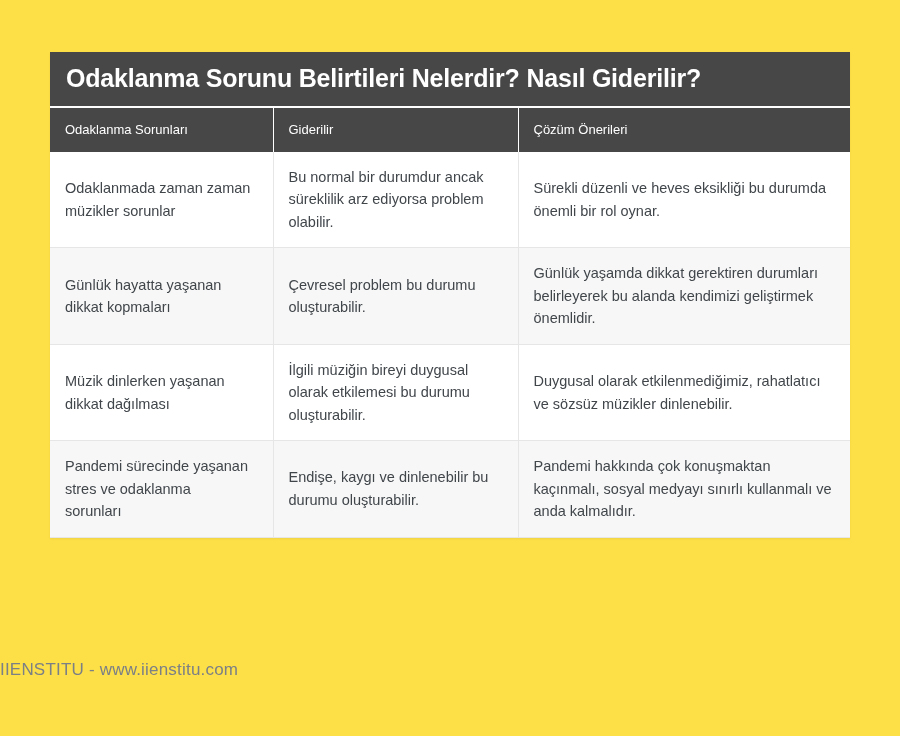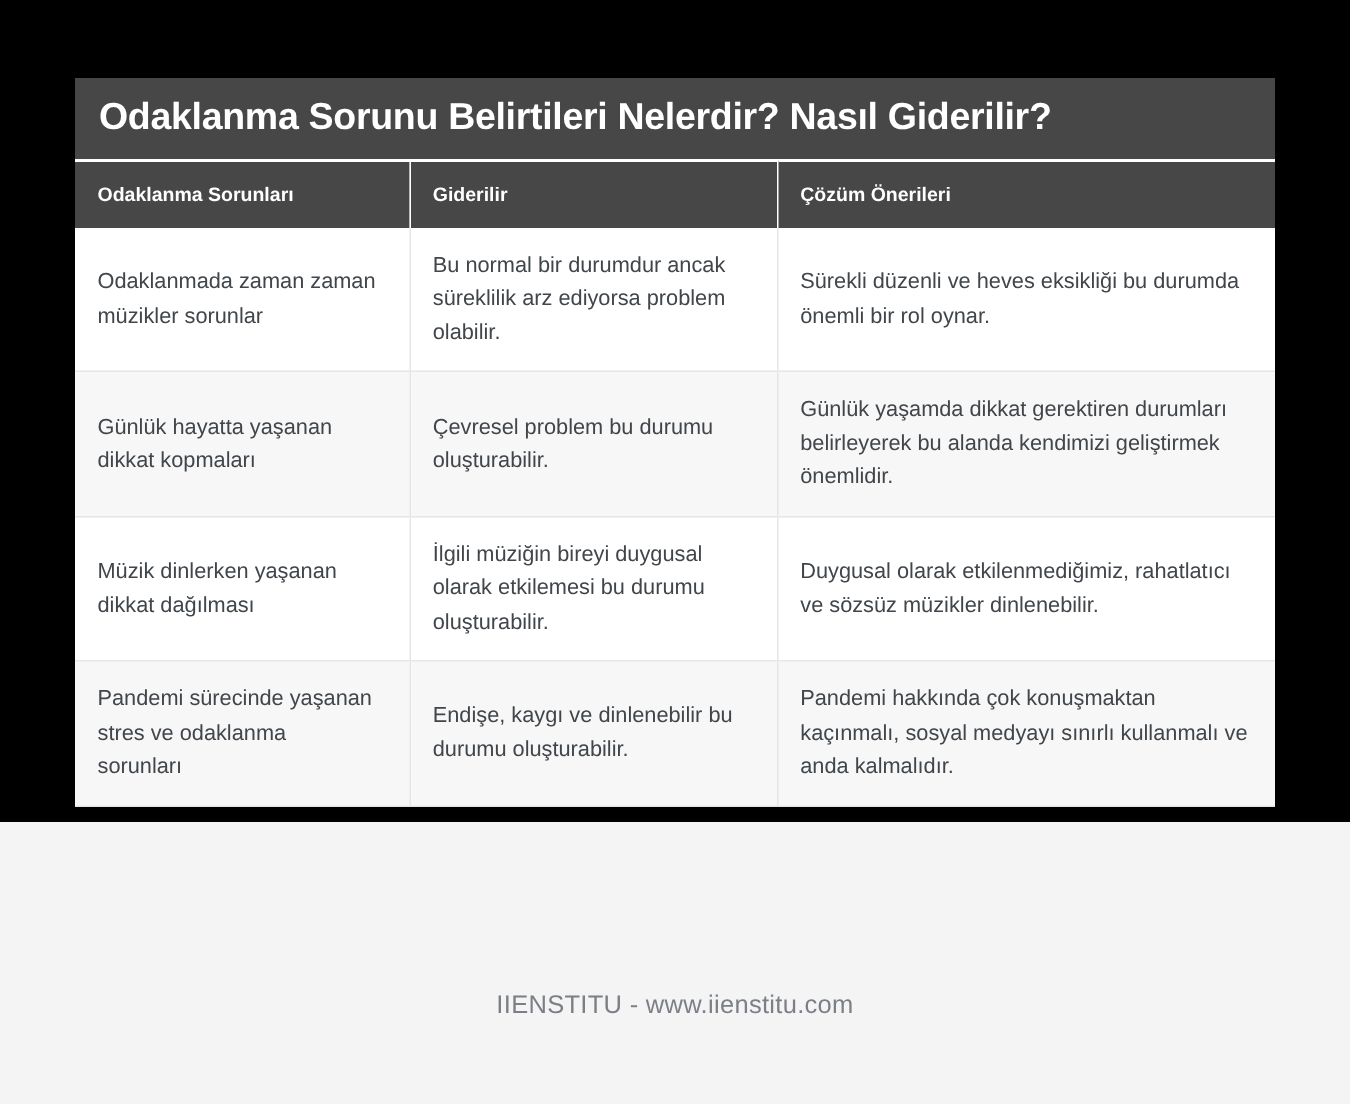--- a/index.html
+++ b/index.html
@@ -10,22 +10,22 @@
     width: 900px;
     height: 736px;
     background: #f4f4f4;
     font-family: "Liberation Sans", sans-serif;
     -webkit-font-smoothing: antialiased;
     overflow: hidden;
   }
   .page {
     position: relative;
     width: 900px;
-    height: 548px;
-    background: #000000;
+    height: 736px;
+    background: #fde047;
   }
   .table-card {
     position: absolute;
     left: 50px;
     top: 52px;
     width: 800px;
     background: #ffffff;
     box-shadow: 0 1px 2px rgba(0,0,0,0.06);
   }
   .title-bar {
@@ -46,21 +46,21 @@
   }
   .tbl {
     width: 100%;
     border-collapse: collapse;
     table-layout: fixed;
   }
   .tbl thead th {
     background: #474747;
     color: #ffffff;
     font-size: 13px;
-    font-weight: bold;
+    font-weight: normal;
     text-align: left;
     padding: 14px 16px 15px 15px;
     border-top: 2px solid #ffffff;
     border-right: 1px solid #ffffff;
     vertical-align: middle;
     box-sizing: border-box;
   }
   .tbl thead th:last-child {
     border-right: none;
   }
@@ -86,21 +86,20 @@
     border-bottom: 1px solid #e6e6e6;
   }
   .col-1 { width: 223px; }
   .col-2 { width: 245px; }
   .col-3 { width: 332px; }
   .footer {
     position: absolute;
     left: 0;
     top: 660px;
     width: 900px;
-    text-align: center;
     font-size: 17px;
     color: #7b7f86;
     letter-spacing: 0.2px;
   }
 </style>
 </head>
 <body>
 
 <div class="page">
 

